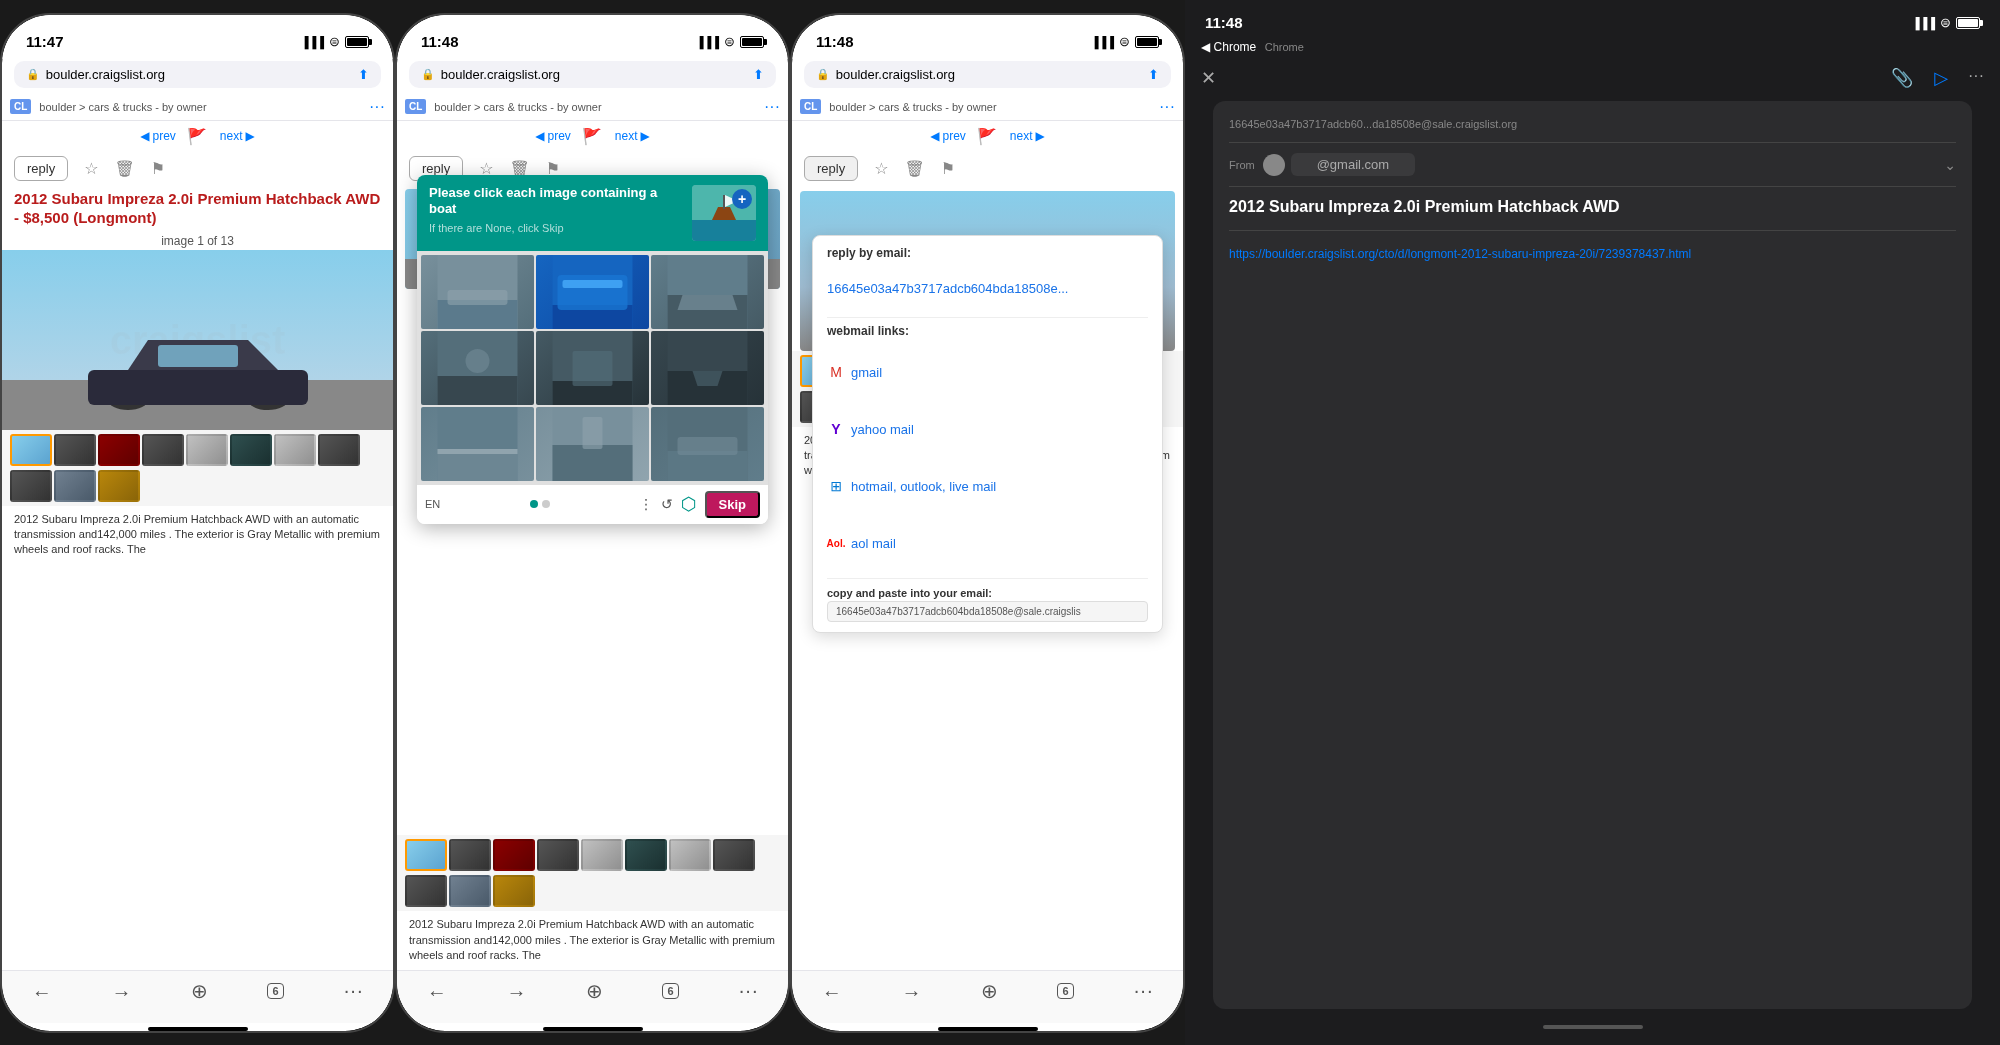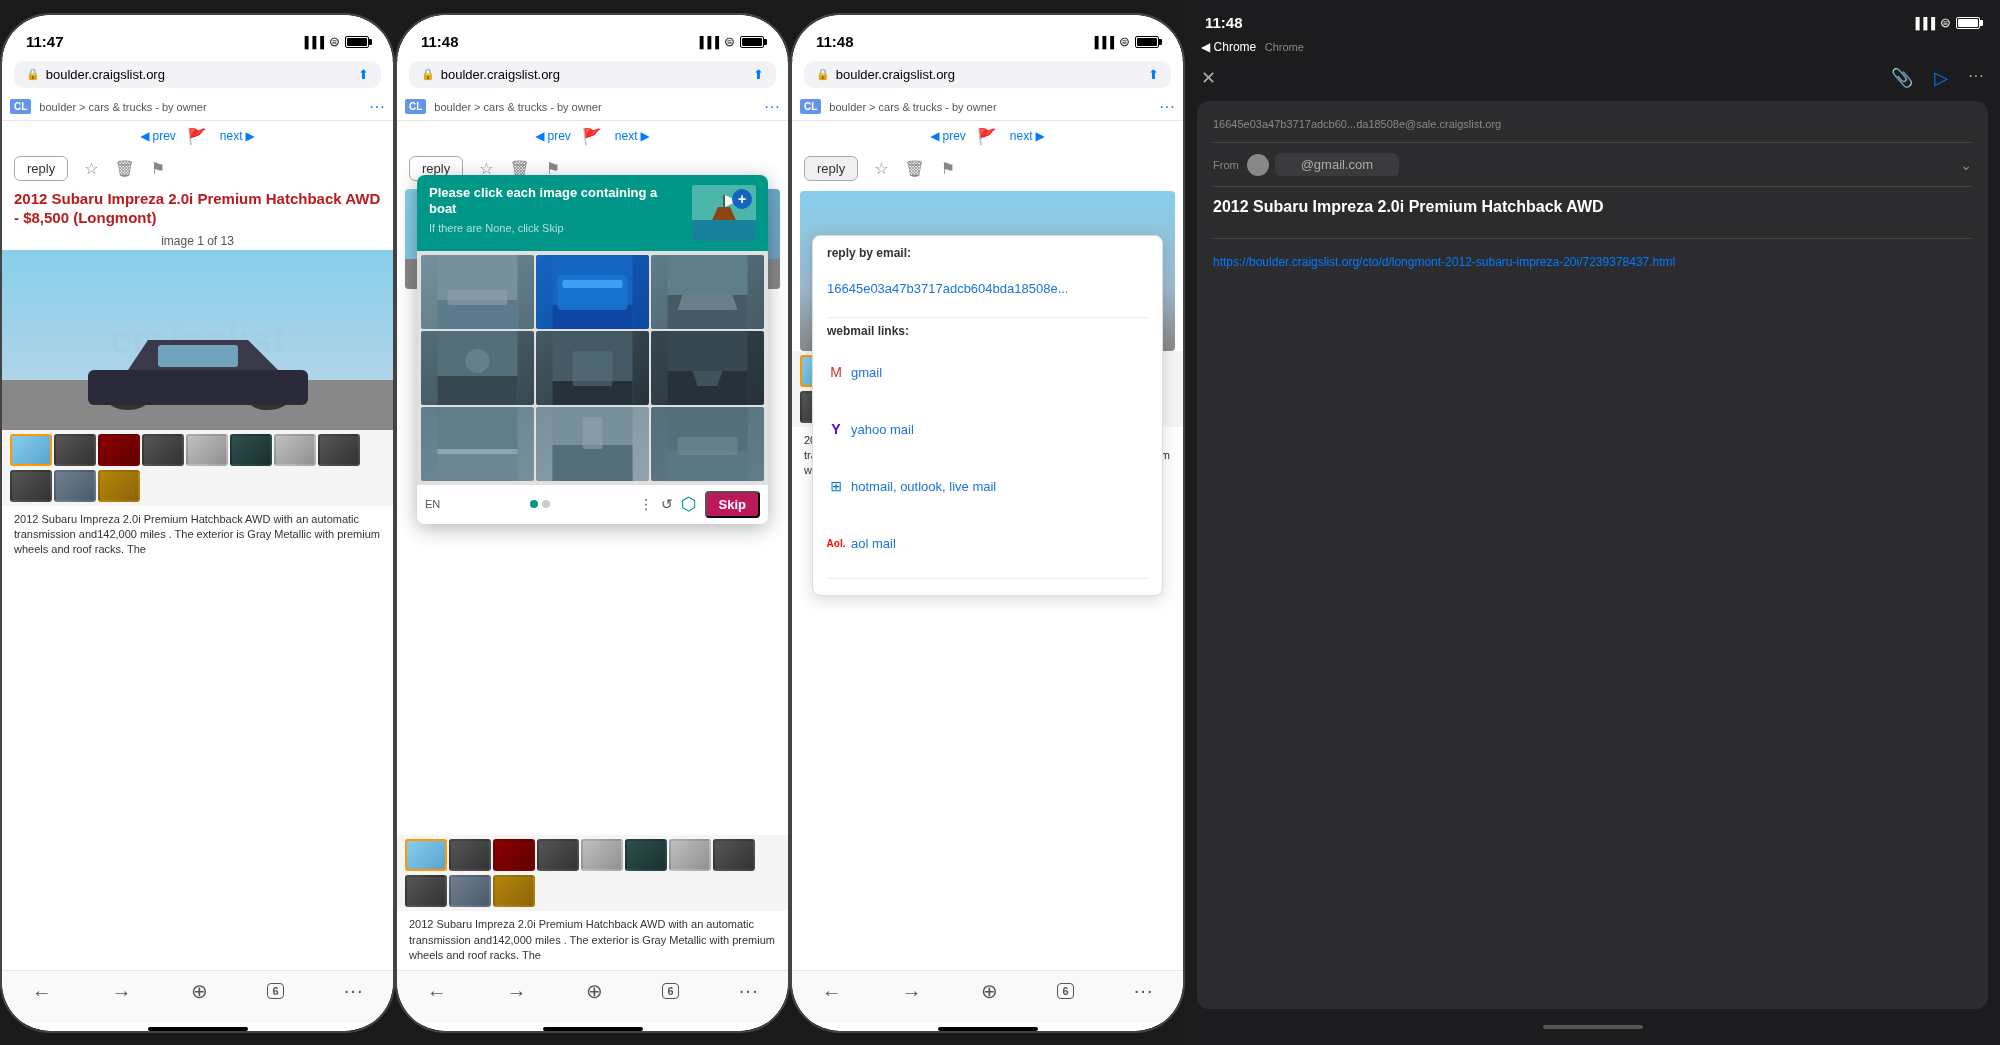--- a/index.html
+++ b/index.html
@@ -782,20 +782,24 @@
           </div>
           <div class="reply-email" style="cursor:pointer;">
             <span class="email-icon" style="color:#0078d4;">⊞</span>
             <a class="reply-link" href="#">hotmail, outlook, live mail</a>
           </div>
           <div class="reply-email" style="cursor:pointer;">
             <span class="email-icon" style="color:#ff0b00; font-size:10px; font-weight:bold;">Aol.</span>
             <a class="reply-link" href="#">aol mail</a>
           </div>
           <div style="height: 1px; background:#eee; margin: 6px 0;"></div>
+          <div class="copy-section">
+            <div class="label2">copy and paste into your email:</div>
+            <div class="copy-email-box">16645e03a47b3717adcb604bda18508e@sale.craigslis</div>
+          </div>
         </div>
 
         <div style="margin-top: 6px; padding: 0 8px; flex-shrink:0;">
           <div style="width:100%; height:160px; background: linear-gradient(180deg, #87ceeb 0%, #9ebbd0 60%, #888 100%); border-radius:4px; position:relative; overflow:hidden;">
             <div class="watermark" style="font-size:30px;">craigslist</div>
             <svg style="position:absolute; bottom:10px; left:50%; transform:translateX(-50%);" width="200" height="70" viewBox="0 0 200 70">
               <rect x="15" y="38" width="170" height="28" rx="5" fill="#2a2a3a"></rect>
               <polygon points="45,38 62,16 138,16 162,38" fill="#3a3a4a"></polygon>
               <rect x="68" y="20" width="66" height="16" rx="3" fill="#87ceeb" opacity="0.7"></rect>
               <ellipse cx="50" cy="65" rx="16" ry="8" fill="#222"></ellipse>
@@ -855,36 +859,36 @@
 
     <div style="display:flex; align-items:center; justify-content:space-between; padding:4px 16px 12px;">
       <span style="color:#aaa; font-size:18px;">✕</span>
       <div style="display:flex; gap:20px;">
         <span style="color:#aaa; font-size:18px;">📎</span>
         <span style="color:#007aff; font-size:18px;">▷</span>
         <span style="color:#aaa; font-size:16px;">···</span>
       </div>
     </div>
 
-    <div style="background:#2c2c2e; margin:0 12px; border-radius:12px; padding:16px; flex:1;">
+    <div style="background:#2c2c2e; margin:0 28px; border-radius:12px; padding:16px; flex:1;">
 
       <div style="border-bottom:1px solid #444; padding-bottom:10px; margin-bottom:10px;">
         <div style="color:#888; font-size:11px; word-break:break-all; line-height:1.4;">16645e03a47b3717adcb60...da18508e@sale.craigslist.org</div>
       </div>
 
       <div style="display:flex; align-items:center; gap:8px; border-bottom:1px solid #444; padding-bottom:10px; margin-bottom:10px;">
         <span style="color:#888; font-size:11px; flex-shrink:0;">From</span>
         <div style="display:flex; align-items:center; gap:6px; flex:1;">
           <div style="width:22px; height:22px; background:#888; border-radius:50%; flex-shrink:0;"></div>
           <span style="color:#aaa; font-size:13px; background:#3a3a3c; border-radius:6px; padding:4px 26px;">@gmail.com</span>
           <span style="color:#888; font-size:14px; margin-left:auto;">⌄</span>
         </div>
       </div>
 
-      <div style="border-bottom:1px solid #444; padding-bottom:20px; margin-bottom:14px;">
+      <div style="border-bottom:1px solid #444; padding-bottom:12px; margin-bottom:14px;">
         <div style="color:#fff; font-size:16px; font-weight:600; line-height:1.3;">2012 Subaru Impreza 2.0i Premium Hatchback AWD</div>
       </div>
 
       <div>
         <div style="color:#007aff; font-size:12px; line-height:1.6; word-break:break-all;">https://boulder.craigslist.org/cto/d/longmont-2012-subaru-impreza-20i/7239378437.html</div>
       </div>
     </div>
 
     <div style="height:4px; width:100px; background:#555; border-radius:2px; margin:16px auto;"></div>
   </div>

